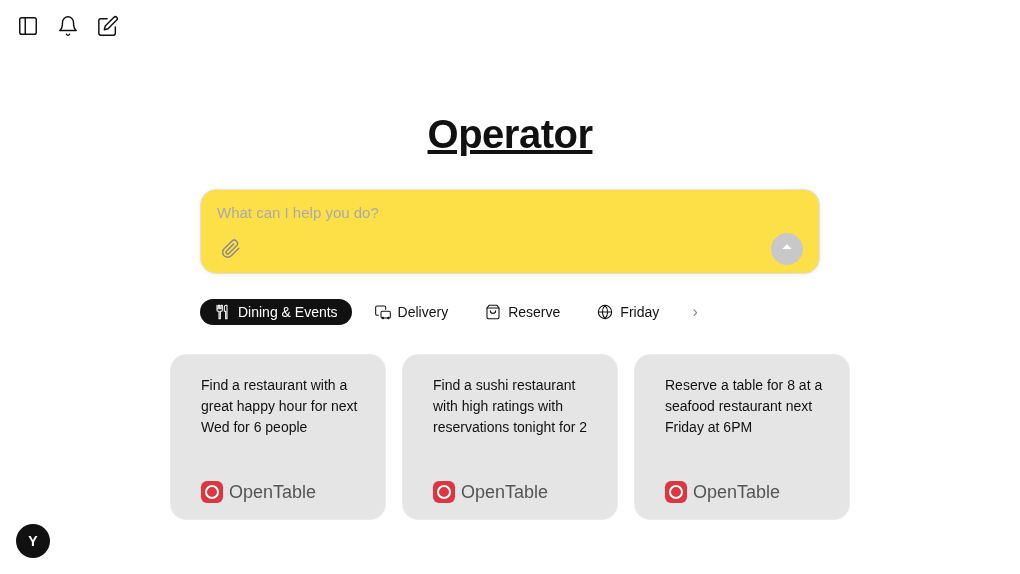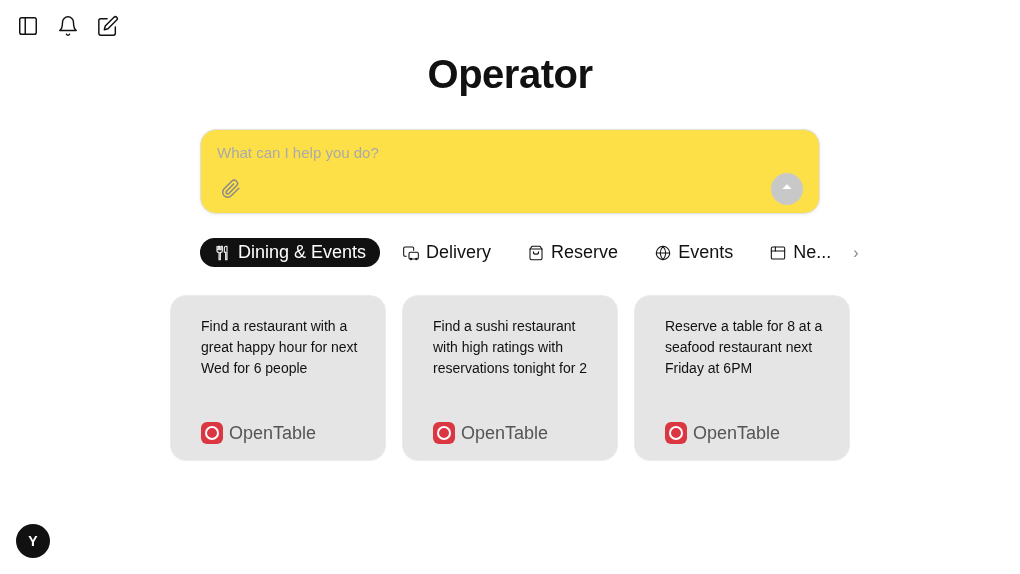--- a/index.html
+++ b/index.html
@@ -51,22 +51,24 @@
       bottom: 0;
       display: flex;
       flex-direction: column;
       align-items: center;
     }
 
     .page-title {
       font-size: 40px;
       font-weight: 700;
       color: #111;
+      margin-top: 60px;
       margin-bottom: 32px;
       letter-spacing: -0.5px;
+      text-decoration: underline;
     }
 
     
     .search-container {
       width: 620px;
       border: 1px solid #e0e0e0;
       border-radius: 16px;
       padding: 12px 16px 8px 16px;
       background: #fde047;
       box-shadow: 0 1px 4px rgba(0,0,0,0.06);
@@ -132,21 +134,21 @@
       margin-top: 24px;
       width: 620px;
     }
     .tab-item {
       display: flex;
       align-items: center;
       gap: 6px;
       padding: 4px 14px;
       border-radius: 999px;
       cursor: pointer;
-      font-size: 18px;
+      font-size: 14px;
       font-weight: 500;
       white-space: nowrap;
       transition: background 0.15s;
     }
     .tab-item.active {
       background: #111;
       color: #fff;
     }
     .tab-item.active .tab-icon svg {
       stroke: #fff;
@@ -333,33 +335,23 @@
     </div>
 
     <div class="tab-item">
       <span class="tab-icon">
         <svg viewBox="0 0 24 24">
             <circle cx="12" cy="12" r="10"></circle>
             <line x1="2" y1="12" x2="22" y2="12"></line>
             <path d="M12 2a15.3 15.3 0 0 1 4 10 15.3 15.3 0 0 1-4 10 15.3 15.3 0 0 1-4-10 15.3 15.3 0 0 1 4-10z"></path>
           </svg>
       </span>
-      <span>Events</span>
-    </div>
-
-    <div class="tab-item">
-      <span class="tab-icon">
-        <svg viewBox="0 0 24 24">
-            <rect x="2" y="3" width="20" height="18" rx="2"></rect>
-            <line x1="2" y1="9" x2="22" y2="9"></line>
-            <line x1="8" y1="3" x2="8" y2="9"></line>
-          </svg>
-      </span>
-      <span>Ne...</span>
-    </div>
+      <span>Friday</span>
+    </div>
+
 
     <div class="tab-more">›</div>
   </div>
 
   <div class="cards-row">
 
     <div class="suggestion-card">
       <div class="card-text">Find a restaurant with a great happy hour for next Wed for 6 people</div>
       <div class="card-footer">
         <div class="opentable-logo">

